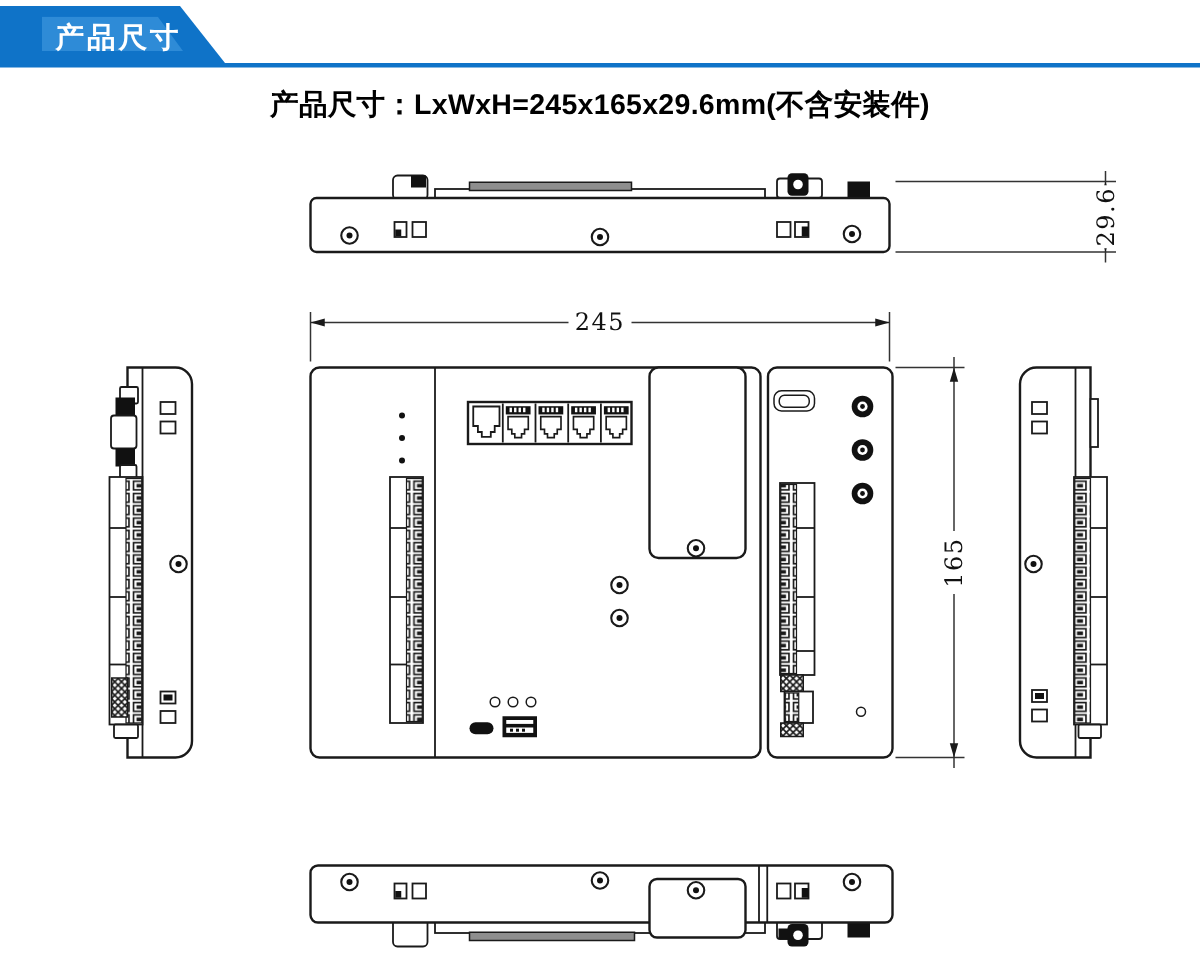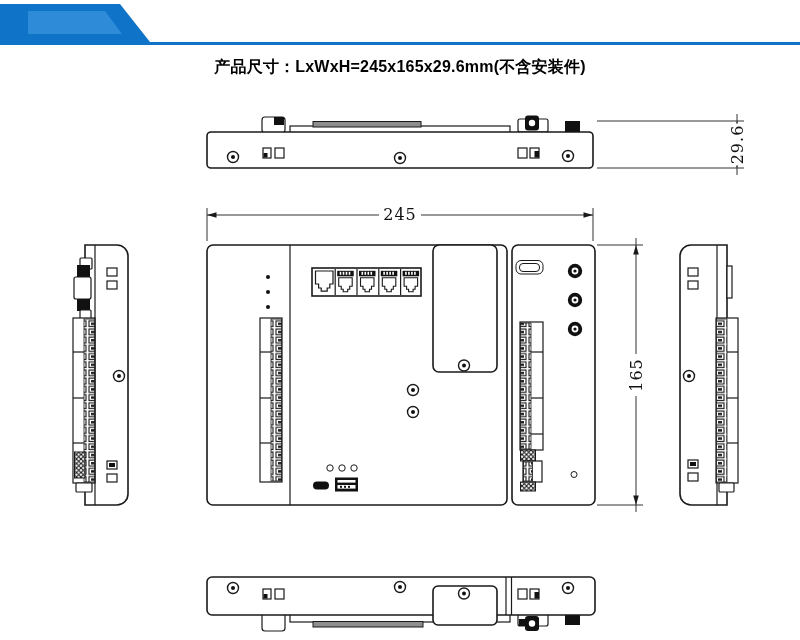--- a/index.html
+++ b/index.html
@@ -12,40 +12,41 @@
   .banner-shape { position:absolute; left:0; top:4px; width:150px; height:38px;
     background:var(--banner-blue,#0f73c8);
     clip-path:polygon(0 0, 80% 0, 100% 100%, 0 100%); }
   .banner-inner { position:absolute; left:28px; top:11px; width:94px; height:23px;
     background:var(--banner-blue-light,#2e8bd7);
     clip-path:polygon(0 0, 82% 0, 100% 100%, 0 100%); }
   .banner-label { position:absolute; left:37px; top:12px; color:#fff;
     font-size:19px; font-weight:bold; letter-spacing:2px; white-space:nowrap; }
   
   .title { position:absolute; left:0; top:57px; width:100%; text-align:center;
-    font-size:16px; font-weight:bold; color:#000; letter-spacing:0.2px; }
+    font-size:19px; font-weight:bold; color:#000; letter-spacing:0.2px; }
   
   svg.drawing { position:absolute; left:0; top:0; }
   .ln  { fill:#fff; stroke:#1a1a1a; stroke-width:1.6; }
   .ln2 { fill:#fff; stroke:#1a1a1a; stroke-width:1.2; }
   .lnt { fill:none; stroke:#1a1a1a; stroke-width:1; }
   .blk { fill:#111; }
   svg .sline { stroke:#1a1a1a; stroke-width:1.2; }
   svg .dimln { stroke:#333; stroke-width:1; }
   .arr { fill:#1a1a1a; }
   text.dim { font-family:"DejaVu Serif", serif; font-size:16px; fill:#111; letter-spacing:1px; }
 </style>
 </head>
 <body>
 
 <div class="page">
 
   <div class="banner-rule"></div>
   <div class="banner-shape"></div>
   <div class="banner-inner"></div>
+  <div class="banner-label">产品尺寸</div>
 
   <div class="title">产品尺寸：LxWxH=245x165x29.6mm(不含安装件)</div>
 
   <svg class="drawing" width="800" height="640" viewBox="0 0 800 640">
     <defs>
       <pattern id="tb" width="11" height="8.2" patternUnits="userSpaceOnUse">
         <rect width="11" height="8.2" fill="#fff"></rect>
         <rect x="1" y="1" width="8" height="5.8" fill="#fff" stroke="#1a1a1a" stroke-width="1.1"></rect>
         <rect x="3" y="2.8" width="4" height="2.4" fill="#1a1a1a"></rect>
       </pattern>

